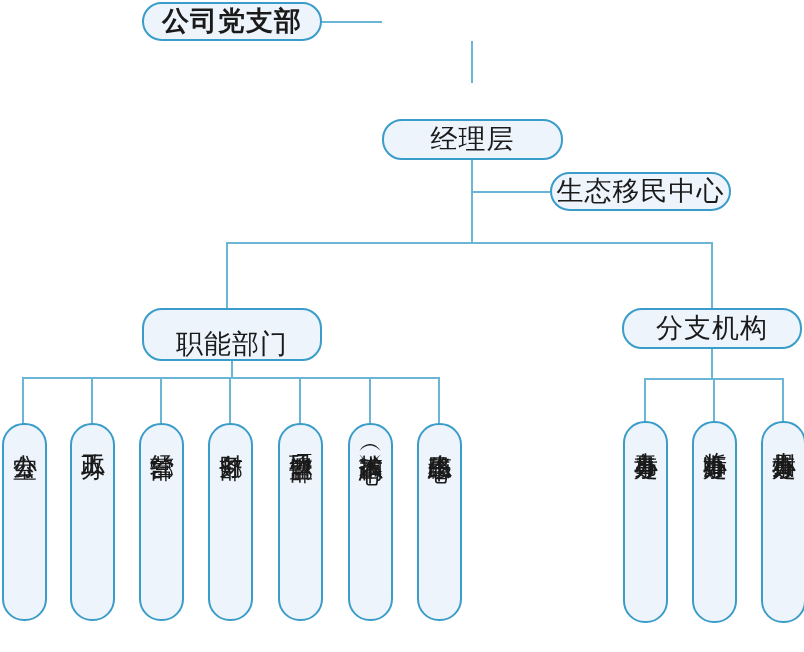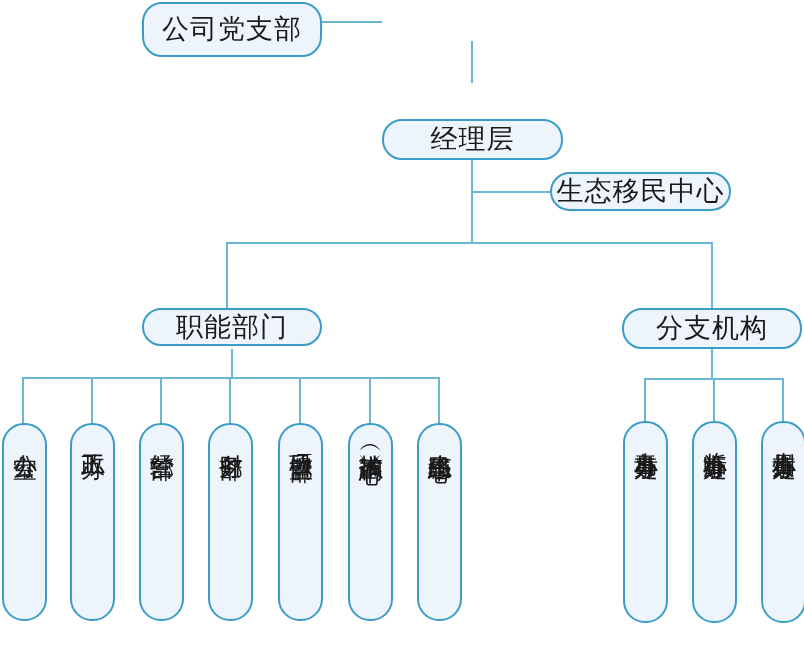--- a/index.html
+++ b/index.html
@@ -51,25 +51,25 @@
     align-items: flex-start;
   }
   .vtext {
     writing-mode: vertical-rl;
     text-orientation: upright;
     letter-spacing: 1px;
     white-space: nowrap;
     display: block;
   }
   
-  #node-party      { left: 142px; top: 2px;   width: 180px; height: 55px; }
+  #node-party      { left: 142px; top: 2px;   width: 180px; height: 39px; font-weight: bold; }
   #node-exec       { left: 382px; top: 2px;   width: 181px; height: 39px; }
   #node-manager    { left: 382px; top: 83px;  width: 181px; height: 41px; margin-top: 36px; }
   #node-tech-lead  { left: 550px; top: 172px; width: 181px; height: 39px; }
-  #node-functional { left: 142px; top: 308px; width: 180px; height: 38px; }
+  #node-functional { left: 142px; top: 308px; width: 180px; height: 53px; align-items: flex-end; }
   #node-branch     { left: 622px; top: 308px; width: 180px; height: 41px; }
   
   .leaf { top: 423px; width: 45px; height: 198px; }
   .leaf-b { top: 421px; width: 45px; height: 202px; }
 </style>
 </head>
 <body>
 
 <div id="chart-root">
 

